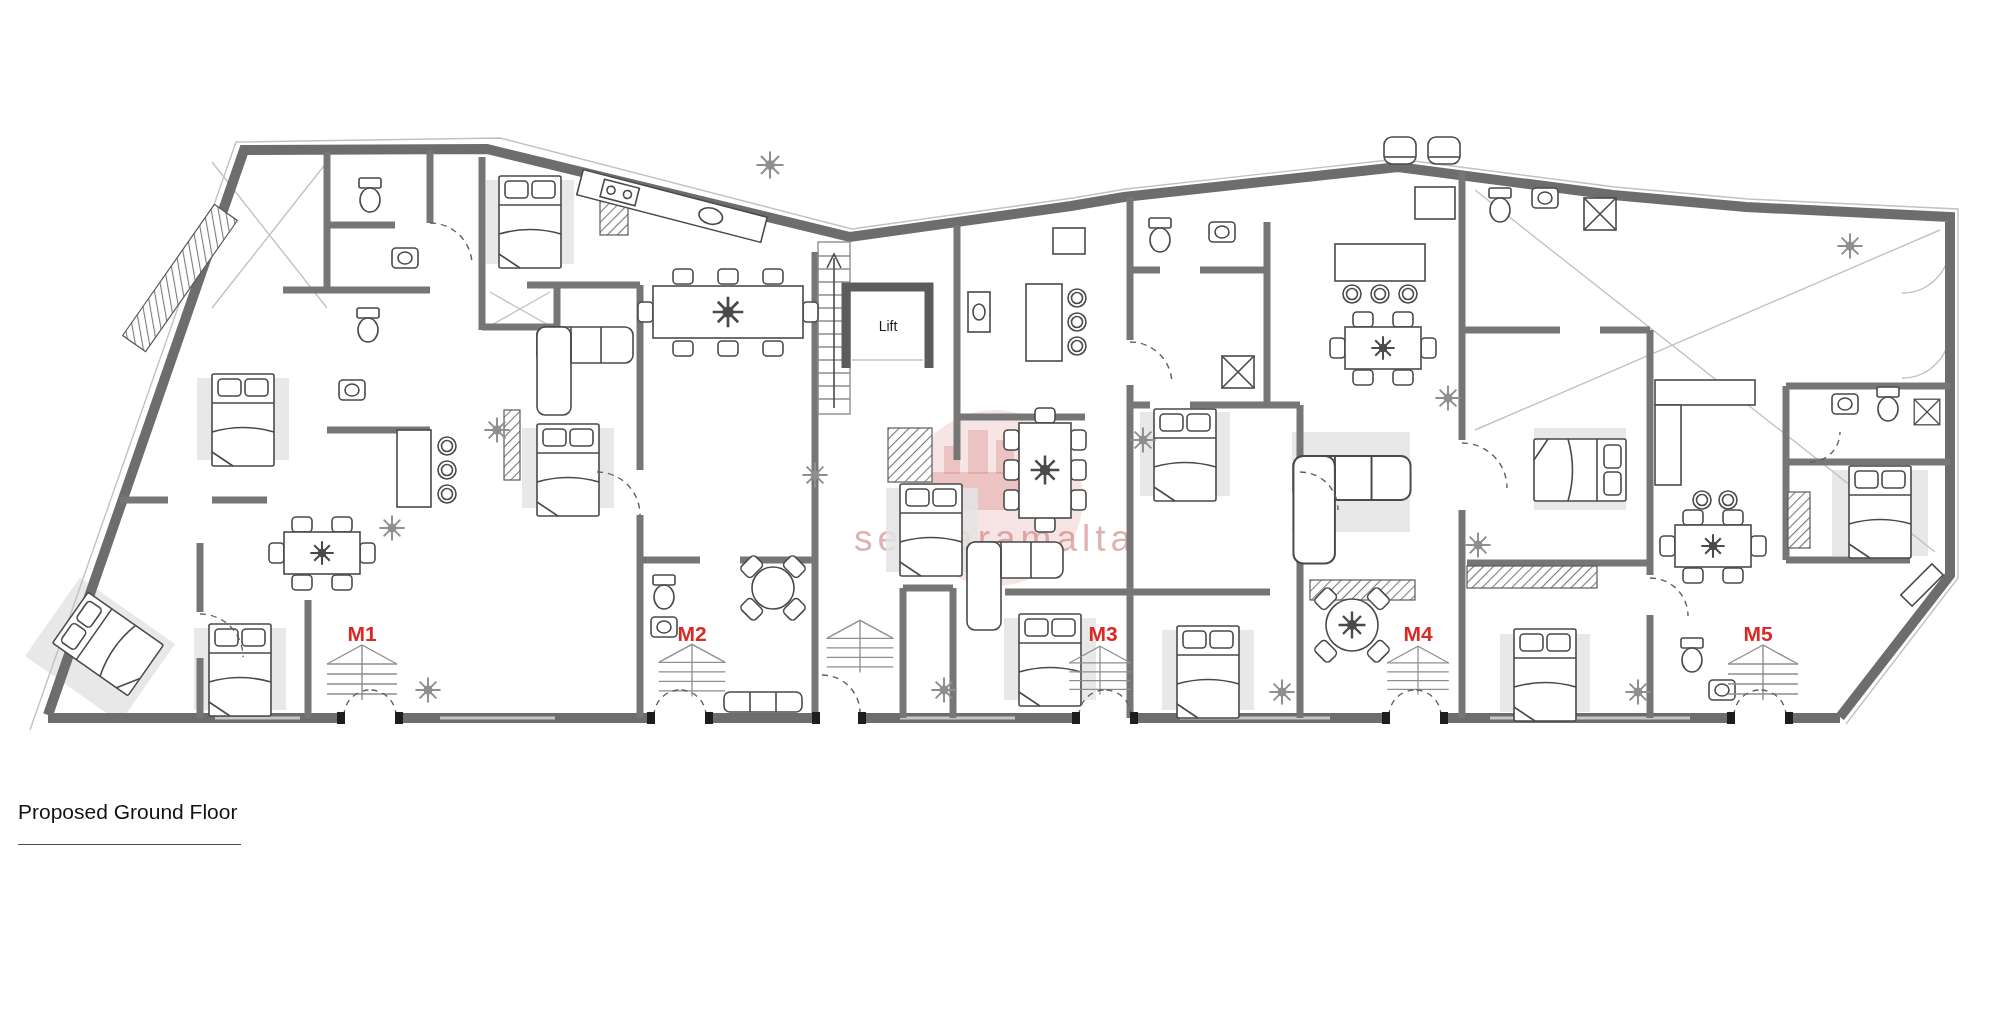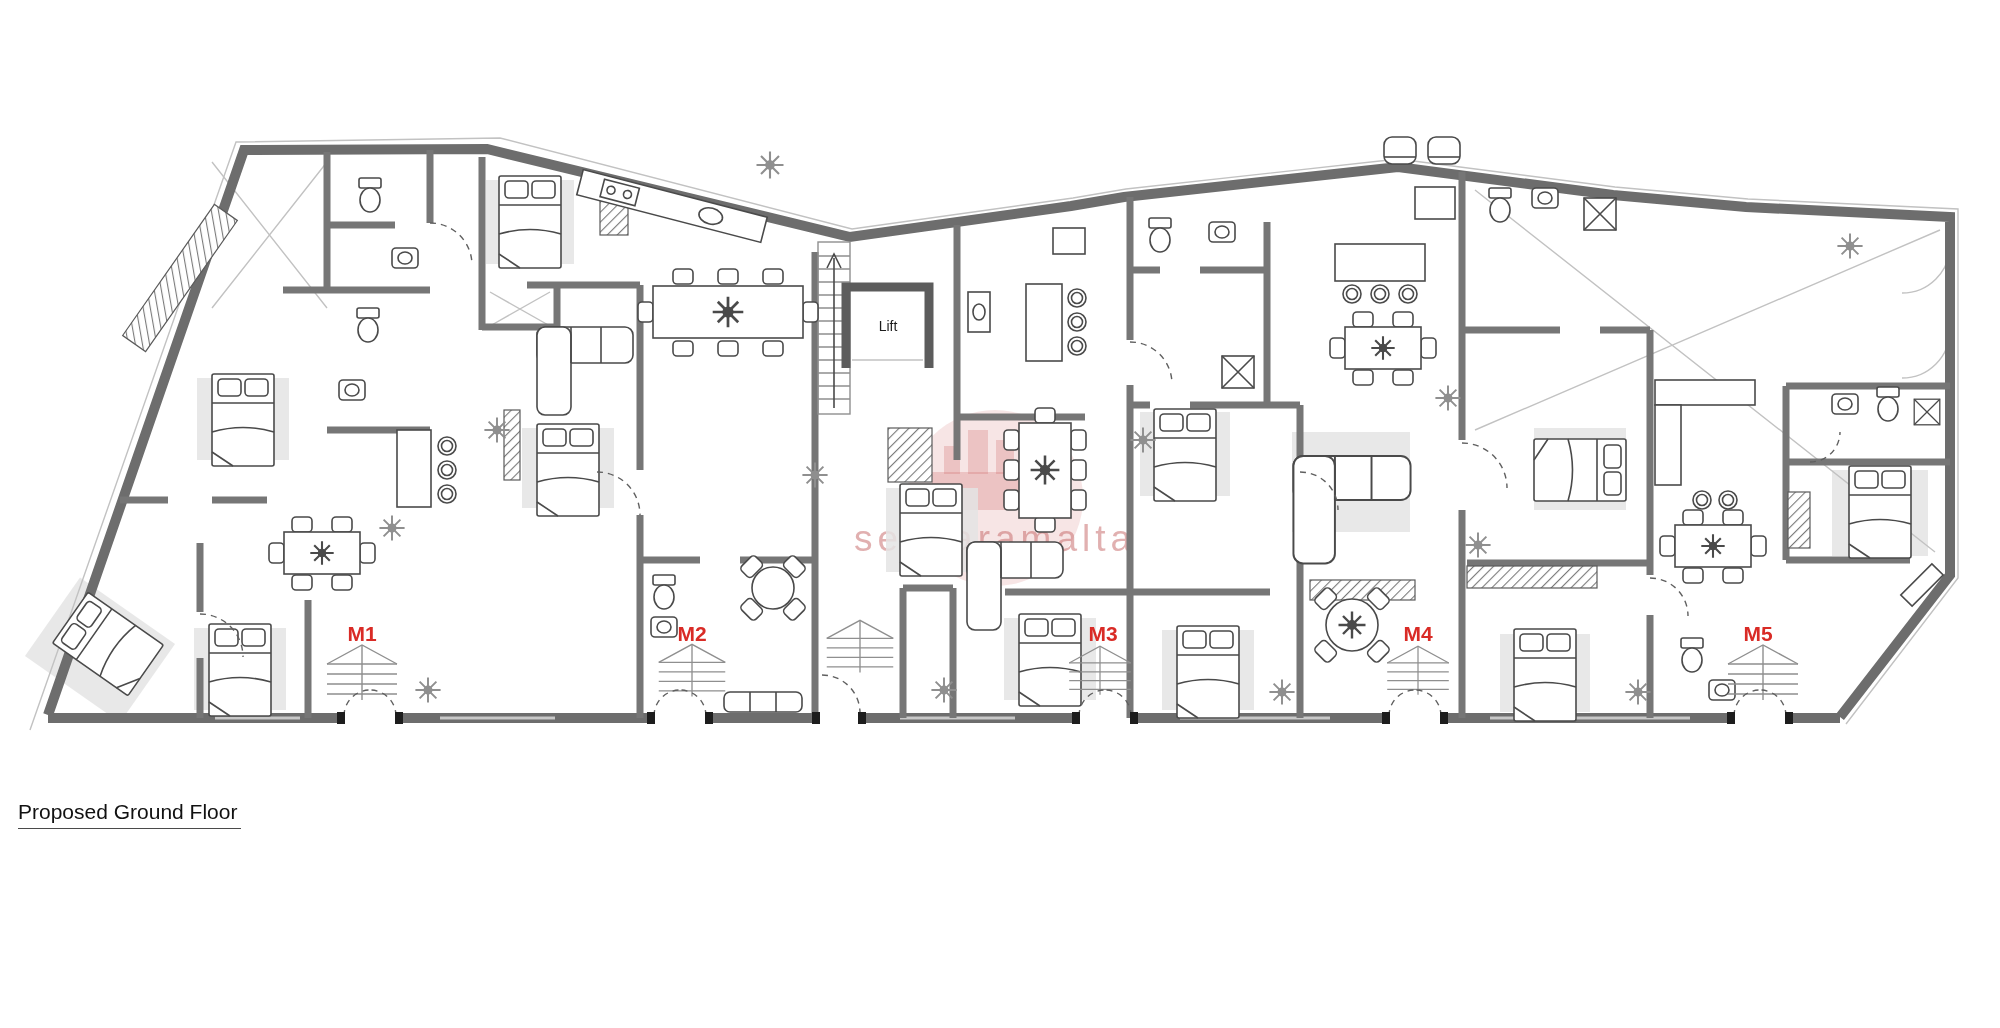--- a/index.html
+++ b/index.html
@@ -21,21 +21,21 @@
   .jamb{fill:#1d1d1d;stroke:none;}
   .hat{fill:url(#hatch);stroke:#5a5a5a;stroke-width:1.2;}
   .unitlbl{fill:#d92b26;font-weight:bold;font-size:21px;text-anchor:middle;
     font-family:"Liberation Sans",sans-serif;}
   .liftlbl{fill:#1c1c1c;font-size:14px;text-anchor:middle;font-family:"Liberation Sans",sans-serif;}
   .wmtxt{fill:rgba(201,111,111,.55);font-size:37px;letter-spacing:5px;text-anchor:middle;
     font-family:"Liberation Sans",sans-serif;}
   .wmshape{fill:rgba(214,125,125,.20);stroke:none;}
   .wmshape2{fill:rgba(205,100,100,.26);stroke:none;}
   #title{position:absolute;left:18px;top:800px;color:#111;font-size:21px;
-    border-bottom:1.8px solid #4a4a4a;padding:0 4px 4px 0;white-space:nowrap;}
+    border-bottom:1.8px solid #4a4a4a;padding:0 4px 20px 0;white-space:nowrap;}
 </style>
 </head>
 <body>
 
 <div id="stage">
 <svg width="2000" height="1028" viewBox="0 0 2000 1028">
   <defs>
     <pattern id="hatch" width="7" height="7" patternUnits="userSpaceOnUse" patternTransform="rotate(45)">
       <rect width="7" height="7" fill="#ffffff"></rect>
       <line x1="0" y1="0" x2="0" y2="7" stroke="#7a7a7a" stroke-width="2.2"></line>

